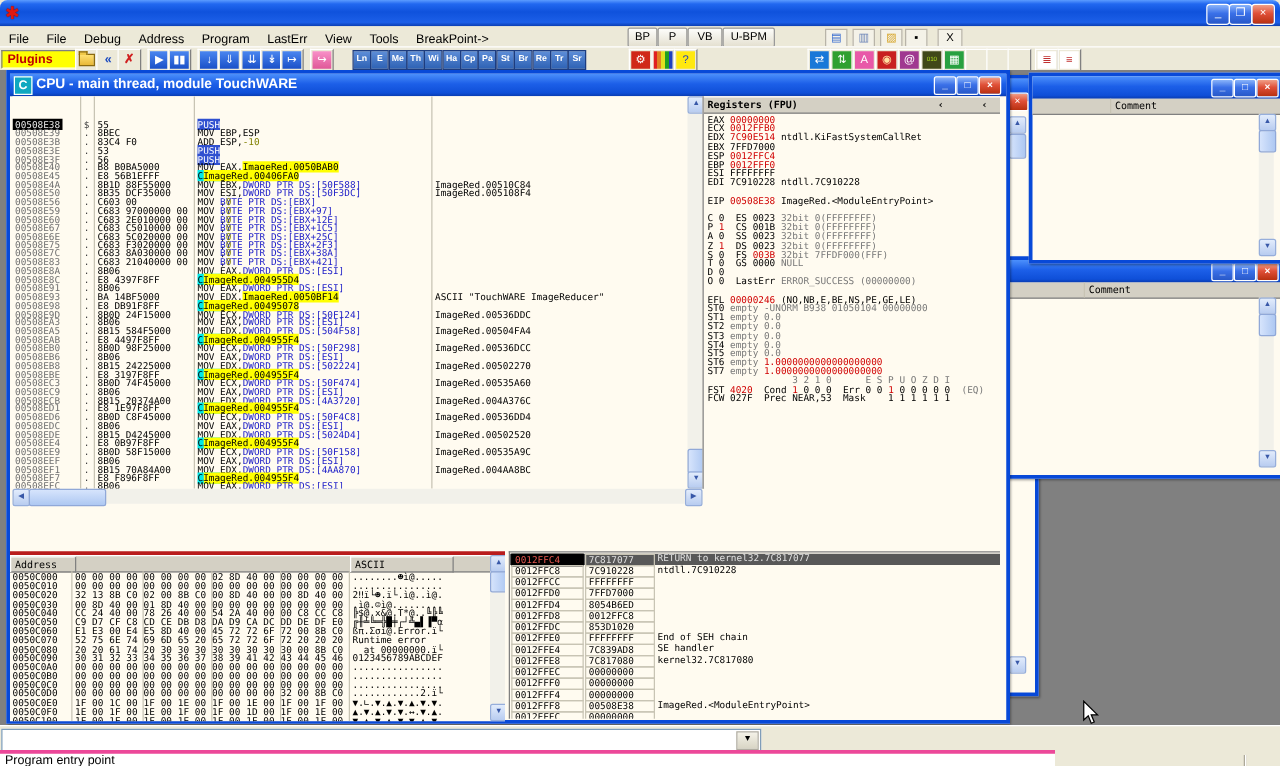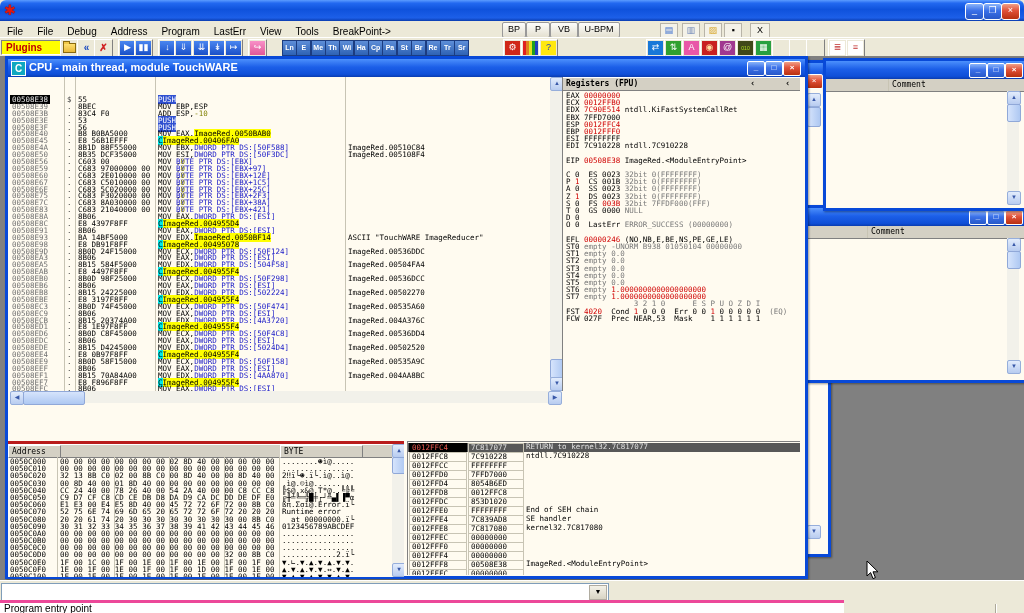--- a/index.html
+++ b/index.html
@@ -256,21 +256,21 @@
       <div class="sb" style="left:2px;top:332px;width:552px;height:12px">
         <div class="sb-btn" style="left:0">◀</div>
         <div class="sb-thumb h" style="left:13px;width:60px"></div>
         <div class="sb-btn" style="right:0">▶</div>
       </div>
 
 
       <div class="pane mono" style="left:0;top:382px;width:396px;height:133px;border-top:3px solid #b91c1c">
         <div class="hdrbar">
           <div class="hdrcell" style="left:0;width:48px">Address</div>
-          <div class="hdrcell" style="left:272px;width:78px">BYTE</div>
+          <div class="hdrcell" style="left:272px;width:78px">ASCII</div>
         </div>
         <div id="dump-rows" style="position:absolute;left:0;top:13px;right:0"><div class="dumprow"><span style="left:2px">0050C000</span><span class="byte" style="left:52px">00</span><span class="byte" style="left:65.7px">00</span><span class="byte" style="left:79.4px">00</span><span class="byte" style="left:93.1px">00</span><span class="byte" style="left:106.8px">00</span><span class="byte" style="left:120.5px">00</span><span class="byte" style="left:134.2px">00</span><span class="byte" style="left:147.89999999999998px">00</span><span class="byte" style="left:161.6px">02</span><span class="byte" style="left:175.3px">8D</span><span class="byte" style="left:189px">40</span><span class="byte" style="left:202.7px">00</span><span class="byte" style="left:216.39999999999998px">00</span><span class="byte" style="left:230.1px">00</span><span class="byte" style="left:243.79999999999998px">00</span><span class="byte" style="left:257.5px">00</span><span style="left:274px">........☻ì@.....</span></div><div class="dumprow"><span style="left:2px">0050C010</span><span class="byte" style="left:52px">00</span><span class="byte" style="left:65.7px">00</span><span class="byte" style="left:79.4px">00</span><span class="byte" style="left:93.1px">00</span><span class="byte" style="left:106.8px">00</span><span class="byte" style="left:120.5px">00</span><span class="byte" style="left:134.2px">00</span><span class="byte" style="left:147.89999999999998px">00</span><span class="byte" style="left:161.6px">00</span><span class="byte" style="left:175.3px">00</span><span class="byte" style="left:189px">00</span><span class="byte" style="left:202.7px">00</span><span class="byte" style="left:216.39999999999998px">00</span><span class="byte" style="left:230.1px">00</span><span class="byte" style="left:243.79999999999998px">00</span><span class="byte" style="left:257.5px">00</span><span style="left:274px">................</span></div><div class="dumprow"><span style="left:2px">0050C020</span><span class="byte" style="left:52px">32</span><span class="byte" style="left:65.7px">13</span><span class="byte" style="left:79.4px">8B</span><span class="byte" style="left:93.1px">C0</span><span class="byte" style="left:106.8px">02</span><span class="byte" style="left:120.5px">00</span><span class="byte" style="left:134.2px">8B</span><span class="byte" style="left:147.89999999999998px">C0</span><span class="byte" style="left:161.6px">00</span><span class="byte" style="left:175.3px">8D</span><span class="byte" style="left:189px">40</span><span class="byte" style="left:202.7px">00</span><span class="byte" style="left:216.39999999999998px">00</span><span class="byte" style="left:230.1px">8D</span><span class="byte" style="left:243.79999999999998px">40</span><span class="byte" style="left:257.5px">00</span><span style="left:274px">2‼ï└☻.ï└.ì@..ì@.</span></div><div class="dumprow"><span style="left:2px">0050C030</span><span class="byte" style="left:52px">00</span><span class="byte" style="left:65.7px">8D</span><span class="byte" style="left:79.4px">40</span><span class="byte" style="left:93.1px">00</span><span class="byte" style="left:106.8px">01</span><span class="byte" style="left:120.5px">8D</span><span class="byte" style="left:134.2px">40</span><span class="byte" style="left:147.89999999999998px">00</span><span class="byte" style="left:161.6px">00</span><span class="byte" style="left:175.3px">00</span><span class="byte" style="left:189px">00</span><span class="byte" style="left:202.7px">00</span><span class="byte" style="left:216.39999999999998px">00</span><span class="byte" style="left:230.1px">00</span><span class="byte" style="left:243.79999999999998px">00</span><span class="byte" style="left:257.5px">00</span><span style="left:274px">.ì@.☺ì@.........</span></div><div class="dumprow"><span style="left:2px">0050C040</span><span class="byte" style="left:52px">CC</span><span class="byte" style="left:65.7px">24</span><span class="byte" style="left:79.4px">40</span><span class="byte" style="left:93.1px">00</span><span class="byte" style="left:106.8px">78</span><span class="byte" style="left:120.5px">26</span><span class="byte" style="left:134.2px">40</span><span class="byte" style="left:147.89999999999998px">00</span><span class="byte" style="left:161.6px">54</span><span class="byte" style="left:175.3px">2A</span><span class="byte" style="left:189px">40</span><span class="byte" style="left:202.7px">00</span><span class="byte" style="left:216.39999999999998px">00</span><span class="byte" style="left:230.1px">C8</span><span class="byte" style="left:243.79999999999998px">CC</span><span class="byte" style="left:257.5px">C8</span><span style="left:274px">╠$@.x&amp;@.T*@..╚╠╚</span></div><div class="dumprow"><span style="left:2px">0050C050</span><span class="byte" style="left:52px">C9</span><span class="byte" style="left:65.7px">D7</span><span class="byte" style="left:79.4px">CF</span><span class="byte" style="left:93.1px">C8</span><span class="byte" style="left:106.8px">CD</span><span class="byte" style="left:120.5px">CE</span><span class="byte" style="left:134.2px">DB</span><span class="byte" style="left:147.89999999999998px">D8</span><span class="byte" style="left:161.6px">DA</span><span class="byte" style="left:175.3px">D9</span><span class="byte" style="left:189px">CA</span><span class="byte" style="left:202.7px">DC</span><span class="byte" style="left:216.39999999999998px">DD</span><span class="byte" style="left:230.1px">DE</span><span class="byte" style="left:243.79999999999998px">DF</span><span class="byte" style="left:257.5px">E0</span><span style="left:274px">╔╫╧╚═╬█╪┌┘╩▄▌▐▀α</span></div><div class="dumprow"><span style="left:2px">0050C060</span><span class="byte" style="left:52px">E1</span><span class="byte" style="left:65.7px">E3</span><span class="byte" style="left:79.4px">00</span><span class="byte" style="left:93.1px">E4</span><span class="byte" style="left:106.8px">E5</span><span class="byte" style="left:120.5px">8D</span><span class="byte" style="left:134.2px">40</span><span class="byte" style="left:147.89999999999998px">00</span><span class="byte" style="left:161.6px">45</span><span class="byte" style="left:175.3px">72</span><span class="byte" style="left:189px">72</span><span class="byte" style="left:202.7px">6F</span><span class="byte" style="left:216.39999999999998px">72</span><span class="byte" style="left:230.1px">00</span><span class="byte" style="left:243.79999999999998px">8B</span><span class="byte" style="left:257.5px">C0</span><span style="left:274px">ßπ.Σσì@.Error.ï└</span></div><div class="dumprow"><span style="left:2px">0050C070</span><span class="byte" style="left:52px">52</span><span class="byte" style="left:65.7px">75</span><span class="byte" style="left:79.4px">6E</span><span class="byte" style="left:93.1px">74</span><span class="byte" style="left:106.8px">69</span><span class="byte" style="left:120.5px">6D</span><span class="byte" style="left:134.2px">65</span><span class="byte" style="left:147.89999999999998px">20</span><span class="byte" style="left:161.6px">65</span><span class="byte" style="left:175.3px">72</span><span class="byte" style="left:189px">72</span><span class="byte" style="left:202.7px">6F</span><span class="byte" style="left:216.39999999999998px">72</span><span class="byte" style="left:230.1px">20</span><span class="byte" style="left:243.79999999999998px">20</span><span class="byte" style="left:257.5px">20</span><span style="left:274px">Runtime error   </span></div><div class="dumprow"><span style="left:2px">0050C080</span><span class="byte" style="left:52px">20</span><span class="byte" style="left:65.7px">20</span><span class="byte" style="left:79.4px">61</span><span class="byte" style="left:93.1px">74</span><span class="byte" style="left:106.8px">20</span><span class="byte" style="left:120.5px">30</span><span class="byte" style="left:134.2px">30</span><span class="byte" style="left:147.89999999999998px">30</span><span class="byte" style="left:161.6px">30</span><span class="byte" style="left:175.3px">30</span><span class="byte" style="left:189px">30</span><span class="byte" style="left:202.7px">30</span><span class="byte" style="left:216.39999999999998px">30</span><span class="byte" style="left:230.1px">00</span><span class="byte" style="left:243.79999999999998px">8B</span><span class="byte" style="left:257.5px">C0</span><span style="left:274px">  at 00000000.ï└</span></div><div class="dumprow"><span style="left:2px">0050C090</span><span class="byte" style="left:52px">30</span><span class="byte" style="left:65.7px">31</span><span class="byte" style="left:79.4px">32</span><span class="byte" style="left:93.1px">33</span><span class="byte" style="left:106.8px">34</span><span class="byte" style="left:120.5px">35</span><span class="byte" style="left:134.2px">36</span><span class="byte" style="left:147.89999999999998px">37</span><span class="byte" style="left:161.6px">38</span><span class="byte" style="left:175.3px">39</span><span class="byte" style="left:189px">41</span><span class="byte" style="left:202.7px">42</span><span class="byte" style="left:216.39999999999998px">43</span><span class="byte" style="left:230.1px">44</span><span class="byte" style="left:243.79999999999998px">45</span><span class="byte" style="left:257.5px">46</span><span style="left:274px">0123456789ABCDEF</span></div><div class="dumprow"><span style="left:2px">0050C0A0</span><span class="byte" style="left:52px">00</span><span class="byte" style="left:65.7px">00</span><span class="byte" style="left:79.4px">00</span><span class="byte" style="left:93.1px">00</span><span class="byte" style="left:106.8px">00</span><span class="byte" style="left:120.5px">00</span><span class="byte" style="left:134.2px">00</span><span class="byte" style="left:147.89999999999998px">00</span><span class="byte" style="left:161.6px">00</span><span class="byte" style="left:175.3px">00</span><span class="byte" style="left:189px">00</span><span class="byte" style="left:202.7px">00</span><span class="byte" style="left:216.39999999999998px">00</span><span class="byte" style="left:230.1px">00</span><span class="byte" style="left:243.79999999999998px">00</span><span class="byte" style="left:257.5px">00</span><span style="left:274px">................</span></div><div class="dumprow"><span style="left:2px">0050C0B0</span><span class="byte" style="left:52px">00</span><span class="byte" style="left:65.7px">00</span><span class="byte" style="left:79.4px">00</span><span class="byte" style="left:93.1px">00</span><span class="byte" style="left:106.8px">00</span><span class="byte" style="left:120.5px">00</span><span class="byte" style="left:134.2px">00</span><span class="byte" style="left:147.89999999999998px">00</span><span class="byte" style="left:161.6px">00</span><span class="byte" style="left:175.3px">00</span><span class="byte" style="left:189px">00</span><span class="byte" style="left:202.7px">00</span><span class="byte" style="left:216.39999999999998px">00</span><span class="byte" style="left:230.1px">00</span><span class="byte" style="left:243.79999999999998px">00</span><span class="byte" style="left:257.5px">00</span><span style="left:274px">................</span></div><div class="dumprow"><span style="left:2px">0050C0C0</span><span class="byte" style="left:52px">00</span><span class="byte" style="left:65.7px">00</span><span class="byte" style="left:79.4px">00</span><span class="byte" style="left:93.1px">00</span><span class="byte" style="left:106.8px">00</span><span class="byte" style="left:120.5px">00</span><span class="byte" style="left:134.2px">00</span><span class="byte" style="left:147.89999999999998px">00</span><span class="byte" style="left:161.6px">00</span><span class="byte" style="left:175.3px">00</span><span class="byte" style="left:189px">00</span><span class="byte" style="left:202.7px">00</span><span class="byte" style="left:216.39999999999998px">00</span><span class="byte" style="left:230.1px">00</span><span class="byte" style="left:243.79999999999998px">00</span><span class="byte" style="left:257.5px">00</span><span style="left:274px">................</span></div><div class="dumprow"><span style="left:2px">0050C0D0</span><span class="byte" style="left:52px">00</span><span class="byte" style="left:65.7px">00</span><span class="byte" style="left:79.4px">00</span><span class="byte" style="left:93.1px">00</span><span class="byte" style="left:106.8px">00</span><span class="byte" style="left:120.5px">00</span><span class="byte" style="left:134.2px">00</span><span class="byte" style="left:147.89999999999998px">00</span><span class="byte" style="left:161.6px">00</span><span class="byte" style="left:175.3px">00</span><span class="byte" style="left:189px">00</span><span class="byte" style="left:202.7px">00</span><span class="byte" style="left:216.39999999999998px">32</span><span class="byte" style="left:230.1px">00</span><span class="byte" style="left:243.79999999999998px">8B</span><span class="byte" style="left:257.5px">C0</span><span style="left:274px">............2.ï└</span></div><div class="dumprow"><span style="left:2px">0050C0E0</span><span class="byte" style="left:52px">1F</span><span class="byte" style="left:65.7px">00</span><span class="byte" style="left:79.4px">1C</span><span class="byte" style="left:93.1px">00</span><span class="byte" style="left:106.8px">1F</span><span class="byte" style="left:120.5px">00</span><span class="byte" style="left:134.2px">1E</span><span class="byte" style="left:147.89999999999998px">00</span><span class="byte" style="left:161.6px">1F</span><span class="byte" style="left:175.3px">00</span><span class="byte" style="left:189px">1E</span><span class="byte" style="left:202.7px">00</span><span class="byte" style="left:216.39999999999998px">1F</span><span class="byte" style="left:230.1px">00</span><span class="byte" style="left:243.79999999999998px">1F</span><span class="byte" style="left:257.5px">00</span><span style="left:274px">▼.∟.▼.▲.▼.▲.▼.▼.</span></div><div class="dumprow"><span style="left:2px">0050C0F0</span><span class="byte" style="left:52px">1E</span><span class="byte" style="left:65.7px">00</span><span class="byte" style="left:79.4px">1F</span><span class="byte" style="left:93.1px">00</span><span class="byte" style="left:106.8px">1E</span><span class="byte" style="left:120.5px">00</span><span class="byte" style="left:134.2px">1F</span><span class="byte" style="left:147.89999999999998px">00</span><span class="byte" style="left:161.6px">1F</span><span class="byte" style="left:175.3px">00</span><span class="byte" style="left:189px">1D</span><span class="byte" style="left:202.7px">00</span><span class="byte" style="left:216.39999999999998px">1F</span><span class="byte" style="left:230.1px">00</span><span class="byte" style="left:243.79999999999998px">1E</span><span class="byte" style="left:257.5px">00</span><span style="left:274px">▲.▼.▲.▼.▼.↔.▼.▲.</span></div><div class="dumprow"><span style="left:2px">0050C100</span><span class="byte" style="left:52px">1F</span><span class="byte" style="left:65.7px">00</span><span class="byte" style="left:79.4px">1E</span><span class="byte" style="left:93.1px">00</span><span class="byte" style="left:106.8px">1F</span><span class="byte" style="left:120.5px">00</span><span class="byte" style="left:134.2px">1E</span><span class="byte" style="left:147.89999999999998px">00</span><span class="byte" style="left:161.6px">1F</span><span class="byte" style="left:175.3px">00</span><span class="byte" style="left:189px">1F</span><span class="byte" style="left:202.7px">00</span><span class="byte" style="left:216.39999999999998px">1E</span><span class="byte" style="left:230.1px">00</span><span class="byte" style="left:243.79999999999998px">1F</span><span class="byte" style="left:257.5px">00</span><span style="left:274px">▼.▲.▼.▲.▼.▼.▲.▼.</span></div></div>
         <div class="vline" style="left:49px;top:13px"></div>
         <div class="vline" style="left:106px;top:13px"></div>
         <div class="vline" style="left:161px;top:13px"></div>
         <div class="vline" style="left:216px;top:13px"></div>
         <div class="vline" style="left:271px;top:13px"></div>
         <div class="sb" style="left:384px;top:0;width:12px;height:133px">
           <div class="sb-btn" style="top:0">▲</div>
           <div class="sb-thumb" style="top:13px;height:15px"></div>

